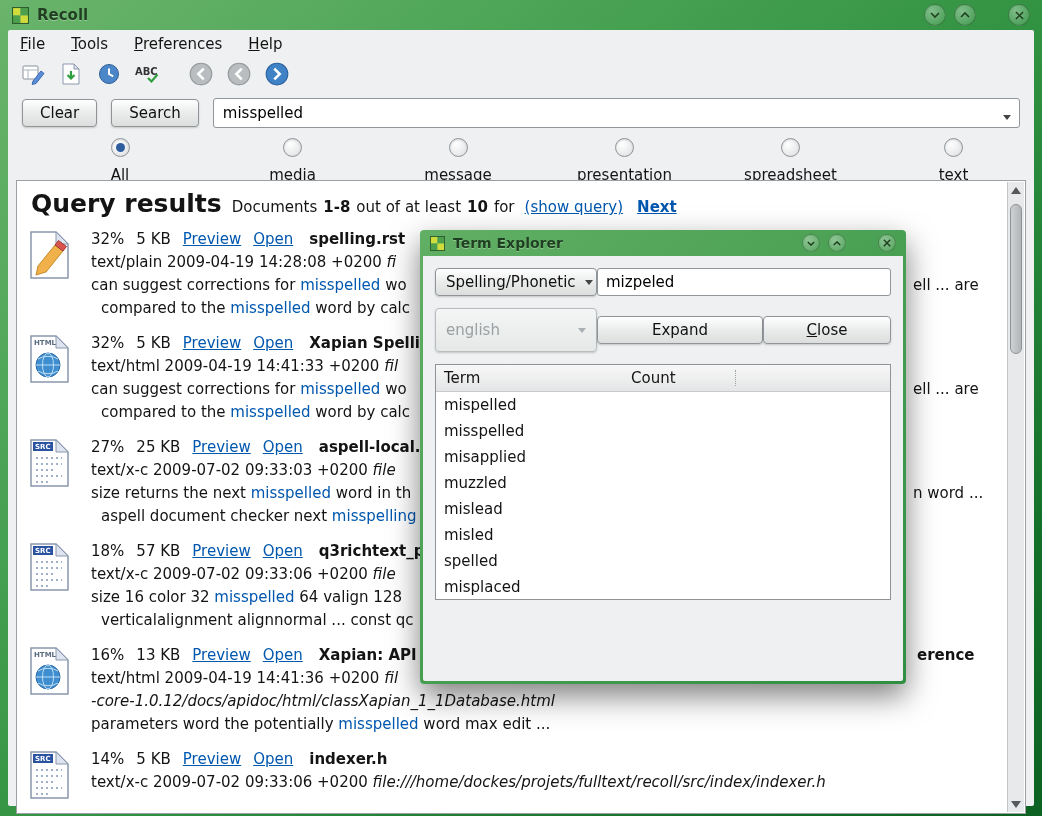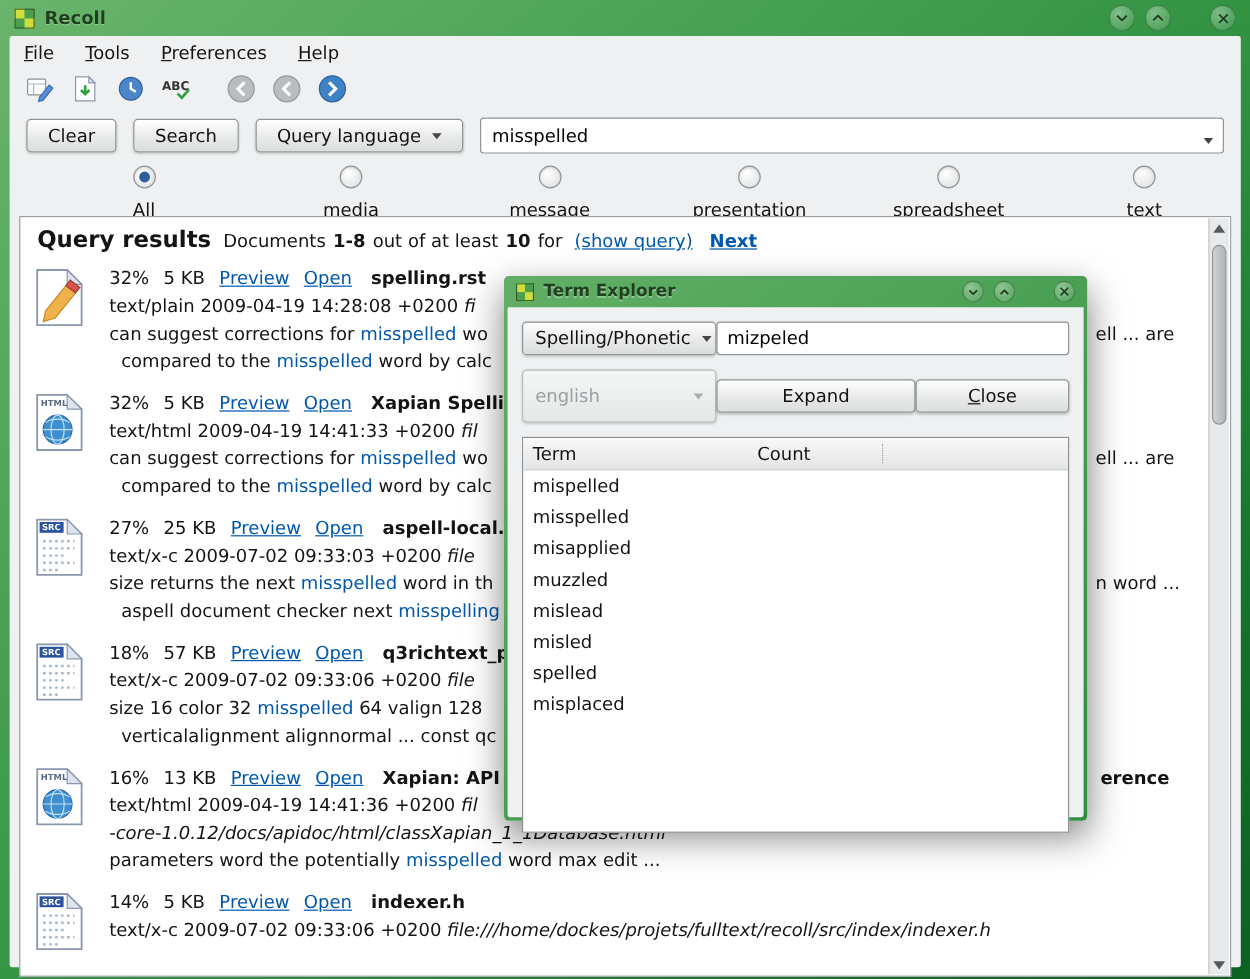--- a/index.html
+++ b/index.html
@@ -40,21 +40,21 @@
   .filterrow{display:grid;grid-template-columns:180px 165px 166px 167px 165px auto;align-items:center;
        height:38px;padding:4px 0 4px 22px;box-sizing:border-box;}
   .radio-wrap{display:flex;align-items:center;gap:9px;cursor:pointer;flex-direction:column;}
   .radio{width:17px;height:17px;border-radius:50%;border:1px solid #8f9598;position:relative;
        background:radial-gradient(circle at 35% 30%,#fff,#dcdee0);box-shadow:inset 0 1px 2px rgba(0,0,0,.12);}
   .radio.checked::after{content:"";position:absolute;inset:4px;border-radius:50%;background:#2d5d9f;}
   
   .results-panel{margin:8px 8px 0;height:616px;position:relative;background:#fff;border:1px solid #9aa0a3;
        box-sizing:content-box;padding:8px 10px;overflow:hidden;}
   .results-header{display:flex;align-items:baseline;gap:10px;margin:0 0 10px 4px;}
-  .qr-title{font-size:19px;font-weight:bold;}
+  .qr-title{font-size:25px;font-weight:bold;}
   .qr-meta{display:inline-flex;gap:6px;align-items:baseline;}
   .rlink{color:#0057ae;text-decoration:underline;cursor:pointer;}
   .next{font-weight:bold;margin-left:4px;text-align:right;}
   .result-item{display:flex;gap:12px;margin-bottom:12px;}
   .ricon{flex:0 0 52px;width:52px;padding-top:2px;}
   .rcol{flex:1;min-width:0;}
   .rline{height:23px;line-height:23px;white-space:nowrap;position:relative;}
   .l1{display:flex;gap:12px;align-items:baseline;}
   .rtitle{font-weight:bold;margin-left:4px;}
   .ind{padding-left:10px;}
@@ -78,21 +78,21 @@
   .wbtn.small{width:16px;height:16px;}
   .dlg-body{background:#eff0f1;height:calc(100% - 26px);box-sizing:border-box;padding:12px 12px 10px;border-radius:0 0 2px 2px;}
   .dlg-row{display:flex;align-items:center;margin-bottom:12px;}
   .mode{width:162px;height:28px;box-sizing:border-box;justify-content:space-between;padding:4px 10px;}
   .dlg-input{flex:1;height:28px;box-sizing:border-box;border:1px solid #8f9598;border-radius:3px;padding:0 8px;
        font-family:inherit;font-size:15px;background:#fff;}
   .lang{width:162px;height:44px;box-sizing:border-box;justify-content:space-between;padding:4px 10px;
        color:#9aa0a3;background:linear-gradient(#f4f5f5,#e6e7e7);border-color:#b7bcbf;cursor:default;}
   .expand{flex:1;height:28px;box-sizing:border-box;}
   .closebtn{width:128px;height:28px;box-sizing:border-box;}
-  .term-table{border:1px solid #8f9396;background:#fff;height:330px;box-sizing:border-box;overflow:hidden;position:relative;}
+  .term-table{border:1px solid #8f9396;background:#fff;height:236px;box-sizing:border-box;overflow:hidden;position:relative;}
   .tt-header{height:26px;background:linear-gradient(#f8f8f8,#e4e5e6);border-bottom:1px solid #c6cacc;
        display:flex;align-items:center;position:relative;}
   .tt-h-term{padding-left:8px;width:195px;box-sizing:border-box;cursor:pointer;}
   .tt-h-count{cursor:pointer;}
   .tt-divider{position:absolute;left:299px;top:5px;height:16px;border-left:1px dotted #9aa0a3;}
   .trow{height:26px;line-height:26px;padding-left:8px;cursor:pointer;}
 </style>
 </head>
 <body>
 
@@ -181,24 +181,20 @@
         <svg width="26" height="26" viewBox="0 0 24 24">
           <circle cx="12" cy="12" r="10" fill="#3f83c6" stroke="#2d62a0"></circle>
           <path d="M9.5 7 L14.5 12 l-5 5" stroke="#fff" stroke-width="2.4" fill="none"></path>
         </svg>
         </span>
     </div>
 
     <div class="searchrow">
       <button class="btn">Clear</button>
       <button class="btn">Search</button>
-      <button class="btn combo-btn">
-        <span>Query language</span>
-        <span class="arr"></span>
-      </button>
       <div class="search-combo">
         <input class="search-input" value="misspelled" style="">
         <span class="arr combo-open"></span>
       </div>
     </div>
 
     <div class="filterrow">
         <label class="radio-wrap">
           <span class="radio checked"></span>
           <span class="radio-label">All</span>

